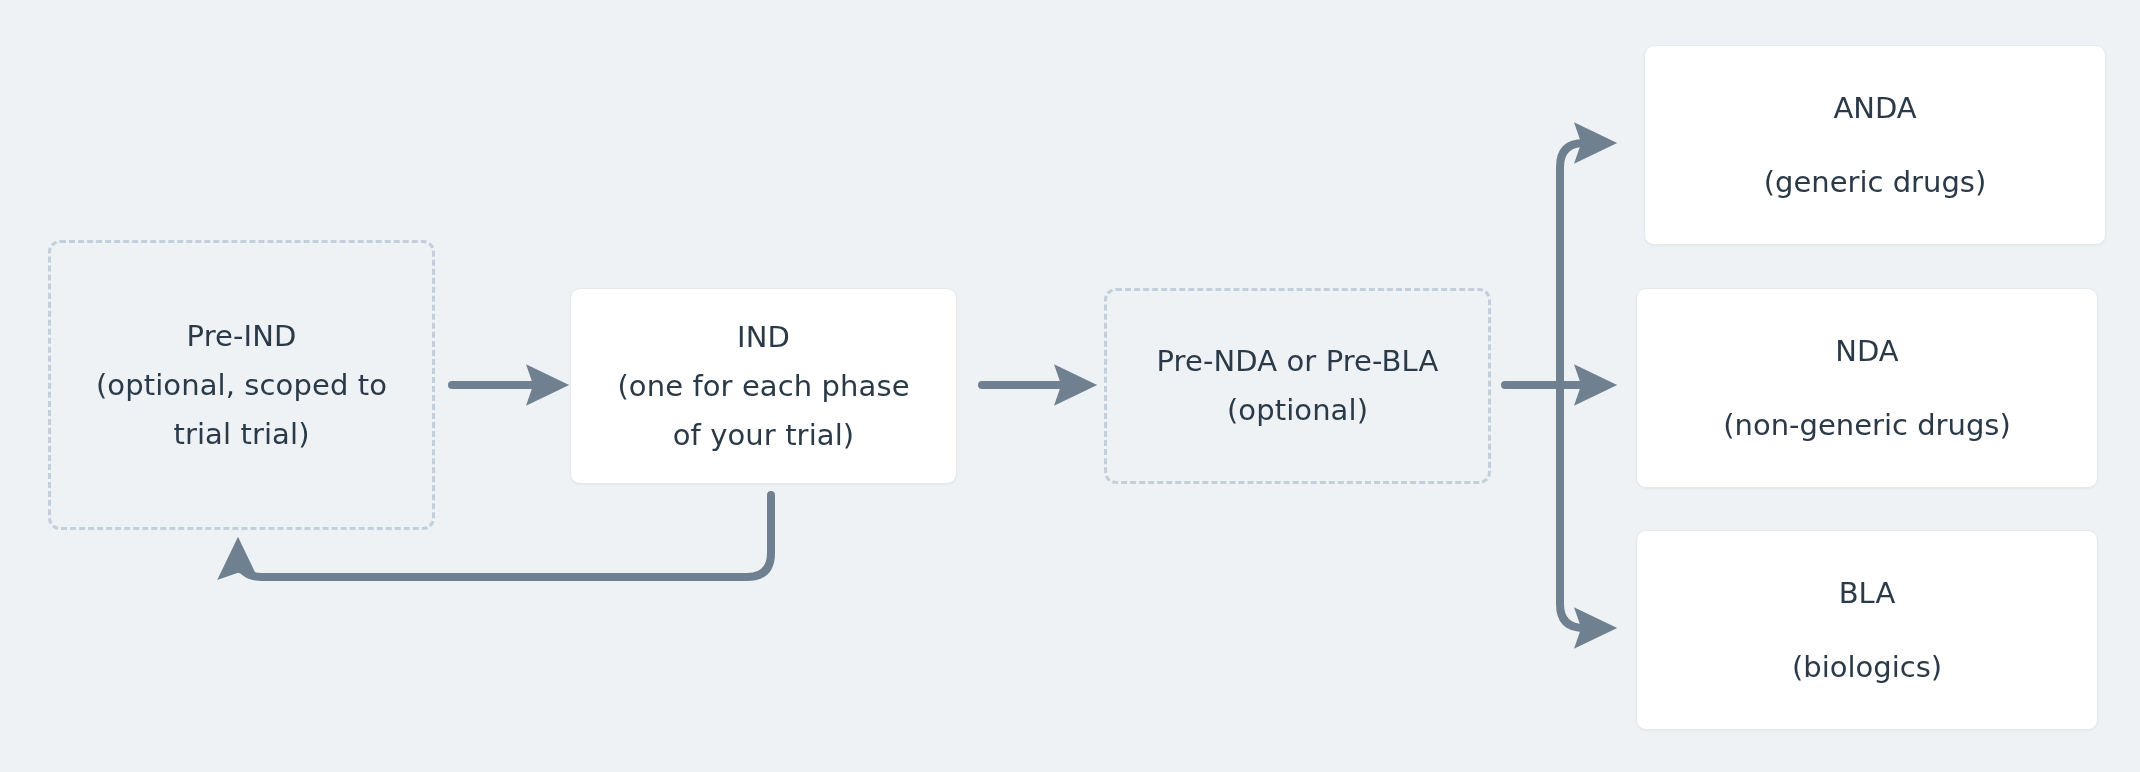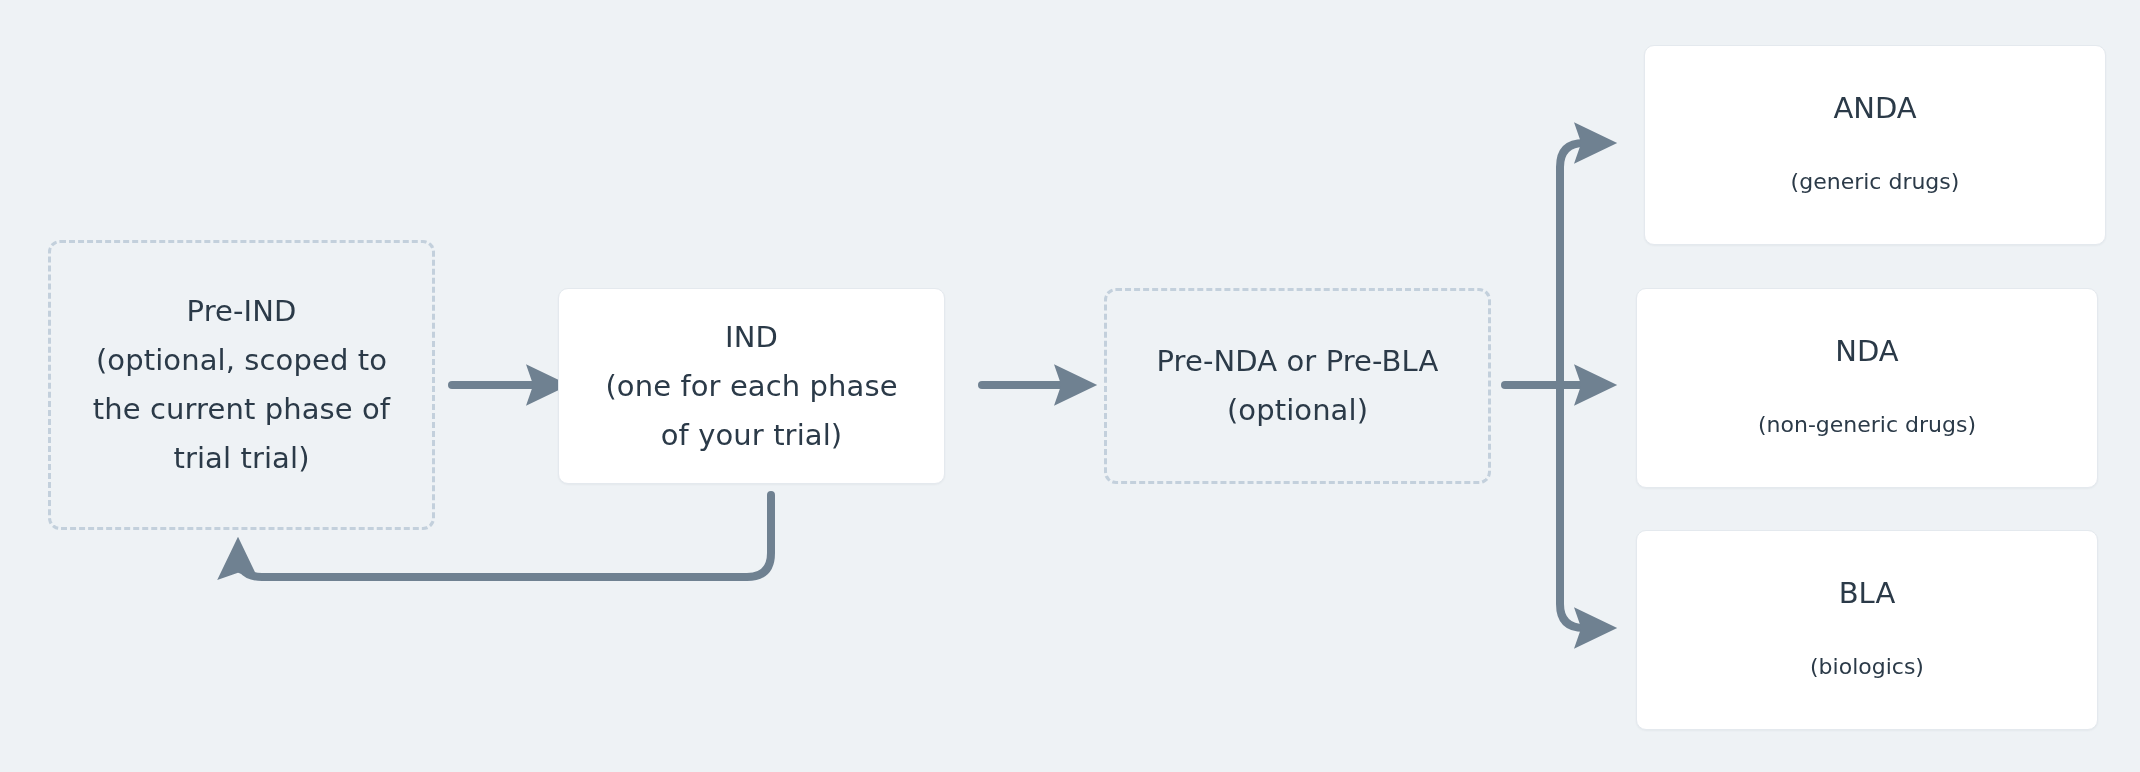--- a/index.html
+++ b/index.html
@@ -58,28 +58,28 @@
     white-space: pre;
     letter-spacing: 0.1px;
   }
   .node.dashed .line {
   }
   .node.outcome .title {
     font-size: 29px;
     line-height: 34px;
   }
   .node.outcome .sub {
-    font-size: 22px;
+    font-size: 29px;
     line-height: 34px;
     margin-top: 40px;
   }
 
   
   #node-pre-ind  { left: 48px;   top: 240px; width: 387px; height: 290px; }
-  #node-ind      { left: 558px;  top: 288px; width: 387px; height: 196px; }
+  #node-ind      { left: 570px;  top: 288px; width: 387px; height: 196px; }
   #node-pre-nda  { left: 1104px; top: 288px; width: 387px; height: 196px; }
   #node-anda     { left: 1644px; top: 45px;  width: 462px; height: 200px; }
   #node-nda      { left: 1636px; top: 288px; width: 462px; height: 200px; }
   #node-bla      { left: 1636px; top: 530px; width: 462px; height: 200px; }
 </style>
 </head>
 <body>
 
 <div id="canvas">
 
@@ -109,21 +109,20 @@
 
       <path d="M 1560 385 L 1606 385" fill="none" stroke="#6f8191" stroke-width="8" stroke-linecap="round" marker-end="url(#arrowhead)"></path>
 
       <path d="M 1560 385 L 1560 604 Q 1560 628 1584 628 L 1606 628" fill="none" stroke="#6f8191" stroke-width="8" stroke-linecap="round" stroke-linejoin="round" marker-end="url(#arrowhead)"></path>
     </g>
   </svg>
 
   <div class="node dashed" id="node-pre-ind">
     <div class="line">Pre-IND</div>
     <div class="line">(optional, scoped to</div>
-    <div class="line">the current phase of</div>
     <div class="line">trial trial)</div>
   </div>
 
   <div class="node solid" id="node-ind">
     <div class="line">IND</div>
     <div class="line">(one for each phase</div>
     <div class="line">of your trial)</div>
   </div>
 
   <div class="node dashed" id="node-pre-nda">

